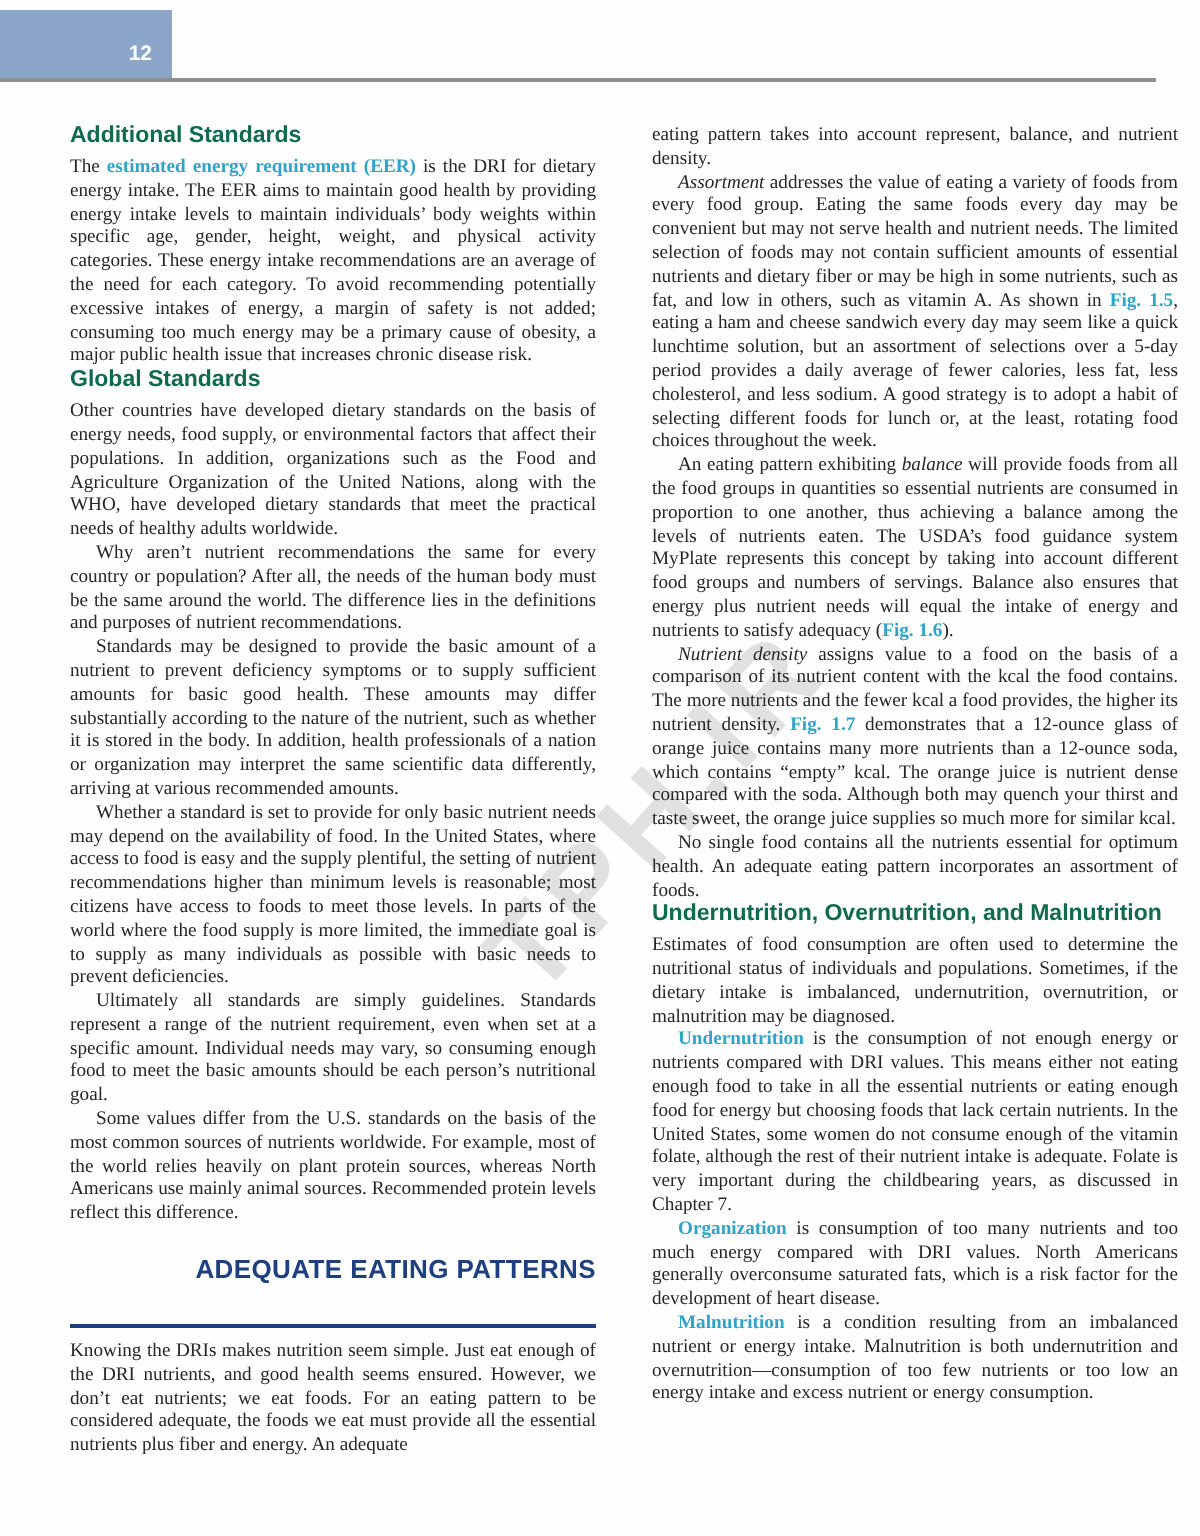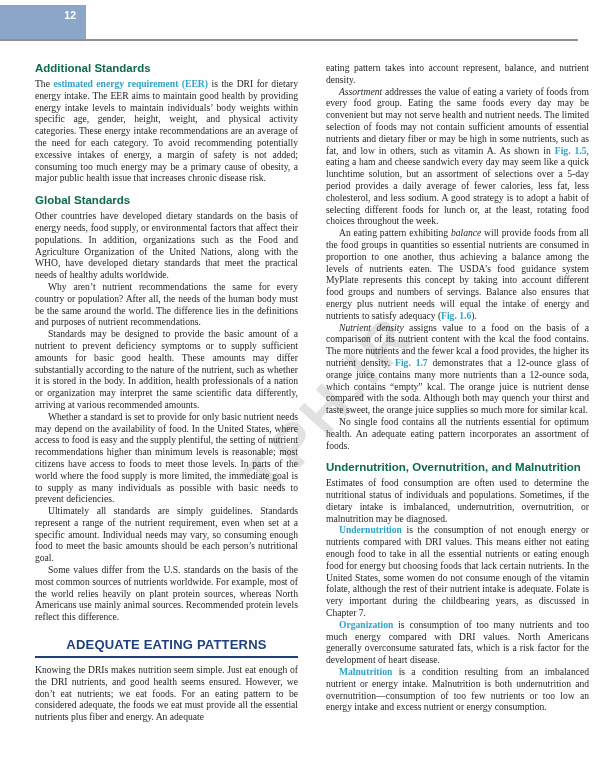--- a/index.html
+++ b/index.html
@@ -12,21 +12,21 @@
     overflow:hidden;
   }
   .page { position:relative; width:600px; height:768px; background:#fefefe; }
 
   
   .header-box {
     position:absolute; left:0; top:5px; width:86px; height:34px;
     background:#8ba6c9; color:#ffffff;
     font-family:"Liberation Sans", sans-serif; font-weight:bold; font-size:10.5px;
     display:flex; align-items:flex-end; justify-content:flex-end;
-    padding:0 10px 18px 0; box-sizing:border-box;
+    padding:0 10px 6px 0; box-sizing:border-box;
   }
   .header-line { position:absolute; left:0; top:39px; width:578px; height:2px; background:#8f8f8f; }
   .header-meta {
     position:absolute; left:100px; top:25px;
     font-family:"Liberation Sans", sans-serif; font-size:9.5px; white-space:nowrap;
   }
   .part-label { color:#2e5c9e; font-weight:bold; margin-right:9px; }
   .part-title { color:#3c3c3c; }
 
   
@@ -36,26 +36,26 @@
     text-align:justify; font-size:9.6px; line-height:11.8px;
     hyphens:auto;
   }
   p { margin:0; }
   p.ind { text-indent:13px; }
 
   h3.teal {
     font-family:"Liberation Sans", sans-serif; color:#0e6b4c;
     font-size:11.5px; line-height:13px; margin:0 0 3px 0; text-align:left;
   }
-  h3.teal.spaced { margin-top:10px; }
+  h3.teal.spaced { }
   h2.navy {
     font-family:"Liberation Sans", sans-serif; color:#1e3f80;
     font-size:13px; line-height:15px; letter-spacing:0.2px;
-    margin:14px 0 6px 0; padding-bottom:4px;
-    border-bottom:2px solid #1e3f80; text-align:center;
+    margin:14px 0 6px 0; padding-bottom:20px;
+    border-bottom:2px solid #1e3f80; text-align:right;
   }
 
   
   .seg-term  { color:#2fa3c8;font-weight:bold; }
   .seg-termb { color:#2fa3c8; font-weight:bold; }
   .seg-em    { font-style:italic; }
 
   
   .watermark {
     position:absolute; left:118px; top:372px; width:420px;

